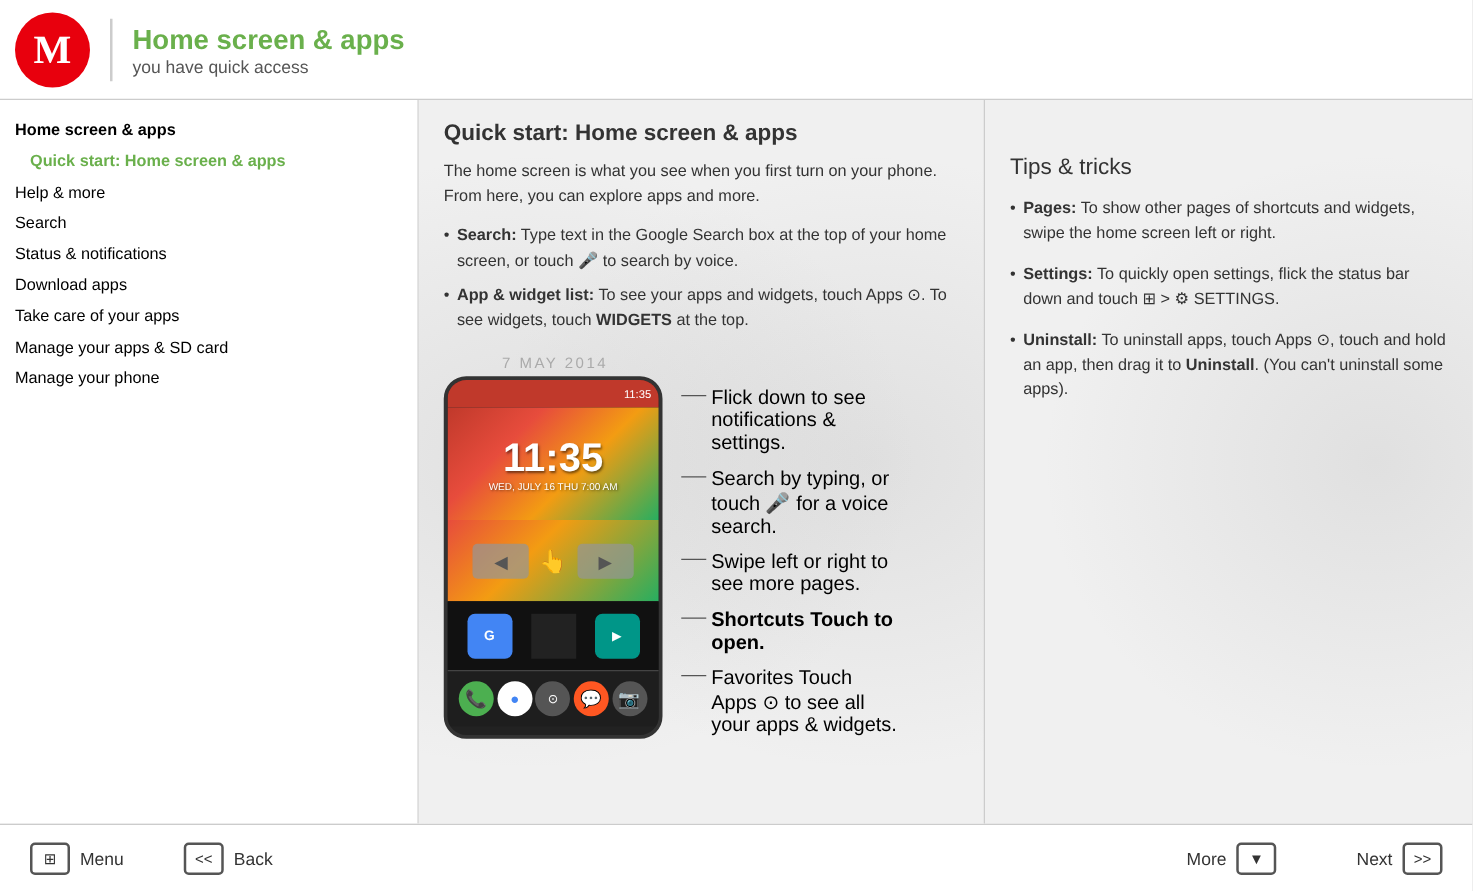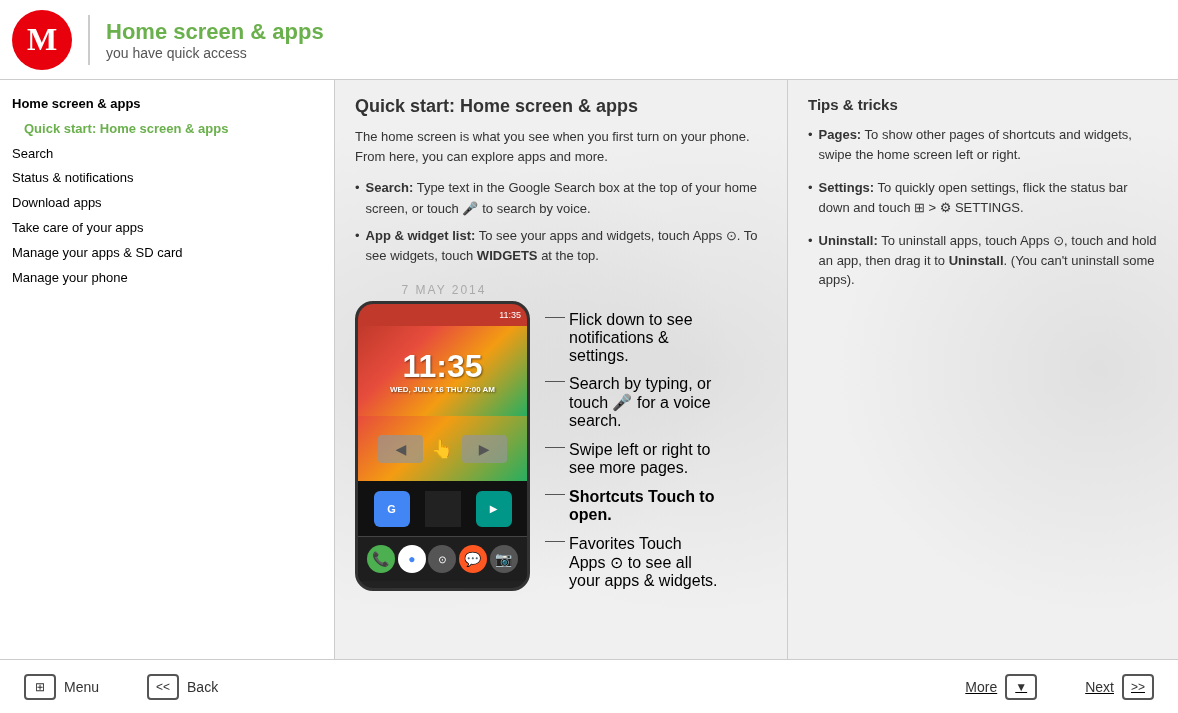--- a/index.html
+++ b/index.html
@@ -202,21 +202,20 @@
       font-size: 32px;
       font-weight: bold;
       color: white;
       text-shadow: 1px 1px 2px rgba(0,0,0,0.5);
     }
 
     .phone-date {
       font-size: 8px;
       color: white;
       text-shadow: 1px 1px 2px rgba(0,0,0,0.5);
-      font-weight: bold;
     }
 
     .phone-swipe-area {
       background: linear-gradient(135deg, #e74c3c 0%, #f39c12 40%, #27ae60 100%);
       height: 65px;
       display: flex;
       align-items: center;
       justify-content: center;
     }
 
@@ -316,24 +315,25 @@
       background: #f0f0f0;
       background-image: radial-gradient(ellipse at 80% 50%, rgba(160,160,160,0.2) 0%, transparent 60%);
       padding: 16px 20px;
       flex-shrink: 0;
       font-size: 13px;
       color: #333;
       overflow-y: auto;
     }
 
     .tips-title {
-      font-size: 15px;
-      font-weight: bold;
+      font-size: 18px;
+      font-weight: normal;
       color: #333;
       margin-bottom: 12px;
+      margin-top: 27px;
     }
 
     .tips-list {
       list-style: none;
     }
     .tips-list li {
       display: flex;
       margin-bottom: 14px;
       line-height: 1.5;
     }
@@ -376,22 +376,21 @@
       justify-content: center;
       font-size: 12px;
     }
 
     .footer-left {
       display: flex;
       gap: 32px;
     }
     .footer-right {
       display: flex;
-      gap: 32px;
-      text-decoration: underline;
+      gap: 48px;
     }
 
     
     strong { font-weight: bold; }
 
   </style>
 </head>
 <body>
 
 <div class="page-wrapper">
@@ -405,20 +404,21 @@
       <h1>Home screen &amp; apps</h1>
       <p>you have quick access</p>
     </div>
   </div>
 
   <div class="main-content">
 
     <div class="sidebar">
       <div class="sidebar-item active">Home screen &amp; apps</div>
       <div class="sidebar-item highlighted indented">Quick start: Home screen &amp; apps</div>
+      <div class="sidebar-item">Help &amp; more</div>
       <div class="sidebar-item">Search</div>
       <div class="sidebar-item">Status &amp; notifications</div>
       <div class="sidebar-item">Download apps</div>
       <div class="sidebar-item">Take care of your apps</div>
       <div class="sidebar-item">Manage your apps &amp; SD card</div>
       <div class="sidebar-item">Manage your phone</div>
     </div>
 
     <div class="center-content">
       <div class="section-title">Quick start: Home screen &amp; apps</div>

